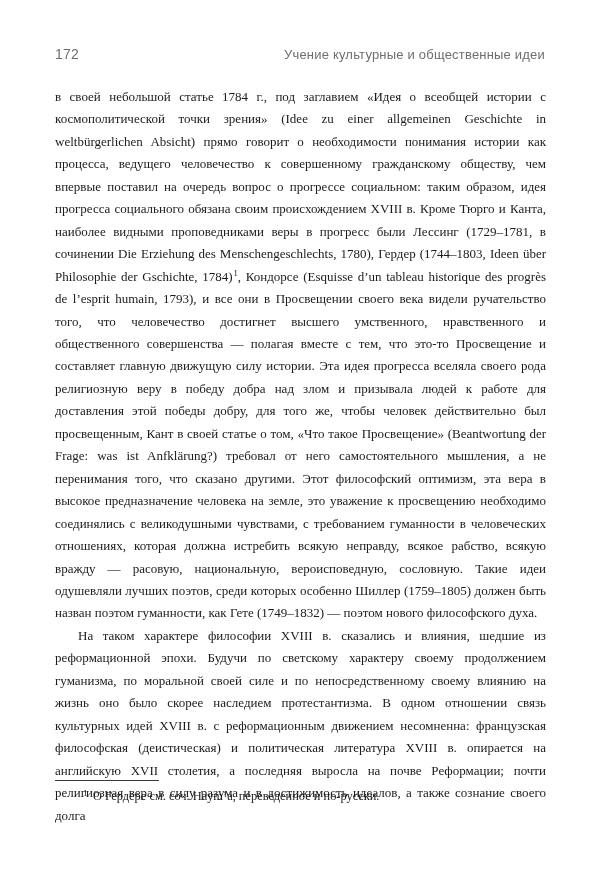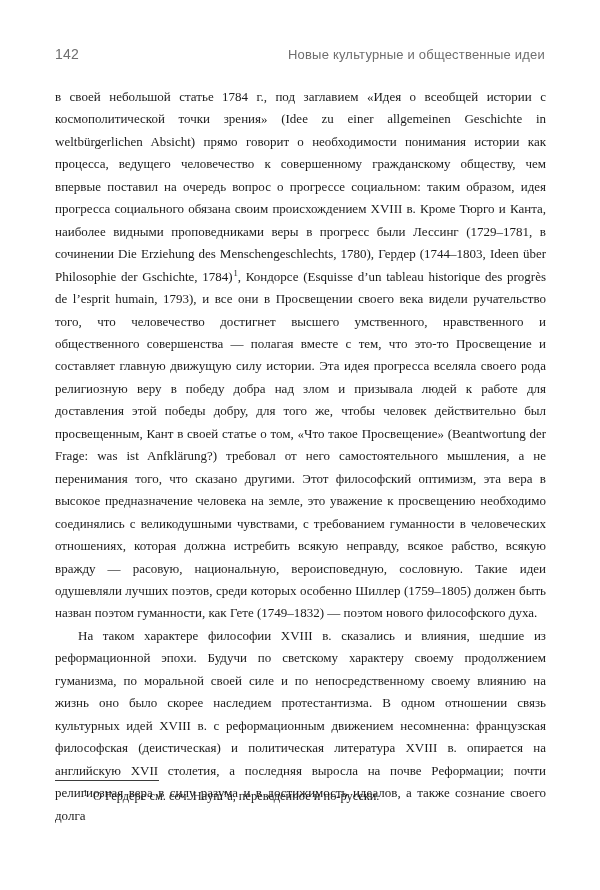--- a/index.html
+++ b/index.html
@@ -113,22 +113,22 @@
     display: inline;
     margin-top: 40px;
   }
 </style>
 </head>
 <body>
 
 <div class="page">
 
   <div class="running-head">
-    <span class="folio">142</span>
-    <span class="head-title">Новые культурные и общественные идеи</span>
+    <span class="folio">172</span>
+    <span class="head-title">Учение культурные и общественные идеи</span>
   </div>
 
   <div class="textblock">
 
     <p class="body-par"><span>в своей небольшой статье 1784 г., под заглавием «Идея о всеобщей истории с космополитической точки зрения» (Idee zu einer allgemeinen Geschichte in weltbürgerlichen Absicht) прямо говорит о необходимости понимания истории как процесса, ведущего человечество к совершенному гражданскому обществу, чем впервые поставил на очередь вопрос о прогрессе социальном: таким образом, идея прогресса социального обязана своим происхождением XVIII в. Кроме Тюрго и Канта, наиболее видными проповедниками веры в прогресс были Лессинг (1729–1781, в сочинении Die Erziehung des Menschengeschlechts, 1780), Гердер (1744–1803, Ideen über Philosophie der Gschichte, 1784)</span><sup class="fn-ref">1</sup><span>, Кондорсе (Esquisse d’un tableau historique des progrès de l’esprit humain, 1793), и все они в Просвещении своего века видели ручательство того, что человечество достигнет высшего умственного, нравственного и общественного совершенства — полагая вместе с тем, что это-то Просвещение и составляет главную движущую силу истории. Эта идея прогресса вселяла своего рода религиозную веру в победу добра над злом и призывала людей к работе для доставления этой победы добру, для того же, чтобы человек действительно был просвещенным, Кант в своей статье о том, «Что такое Просвещение» (Beantwortung der Frage: was ist Anfklärung?) требовал от него самостоятельного мышления, а не перенимания того, что сказано другими. Этот философский оптимизм, эта вера в высокое предназначение человека на земле, это уважение к просвещению необходимо соединялись с великодушными чувствами, с требованием гуманности в человеческих отношениях, которая должна истребить всякую неправду, всякое рабство, всякую вражду — расовую, национальную, вероисповедную, сословную. Такие идеи одушевляли лучших поэтов, среди которых особенно Шиллер (1759–1805) должен быть назван поэтом гуманности, как Гете (1749–1832) — поэтом нового философского духа.</span></p>
 
     <p class="body-par indent"><span>На таком характере философии XVIII в. сказались и влияния, шедшие из реформационной эпохи. </span><span class="ital">Будучи по светскому характеру своему продолжением гуманизма, по моральной своей силе и по непосредственному своему влиянию на жизнь оно было скорее наследием протестантизма.</span><span> В одном отношении связь культурных идей XVIII в. с реформационным движением несомненна: французская философская (деистическая) и политическая литература XVIII в. опирается на английскую XVII столетия, а последняя выросла на почве Реформации; почти религиозная вера в силу разума и в достижимость идеалов, а также сознание своего долга</span></p>
 
   </div>
 

